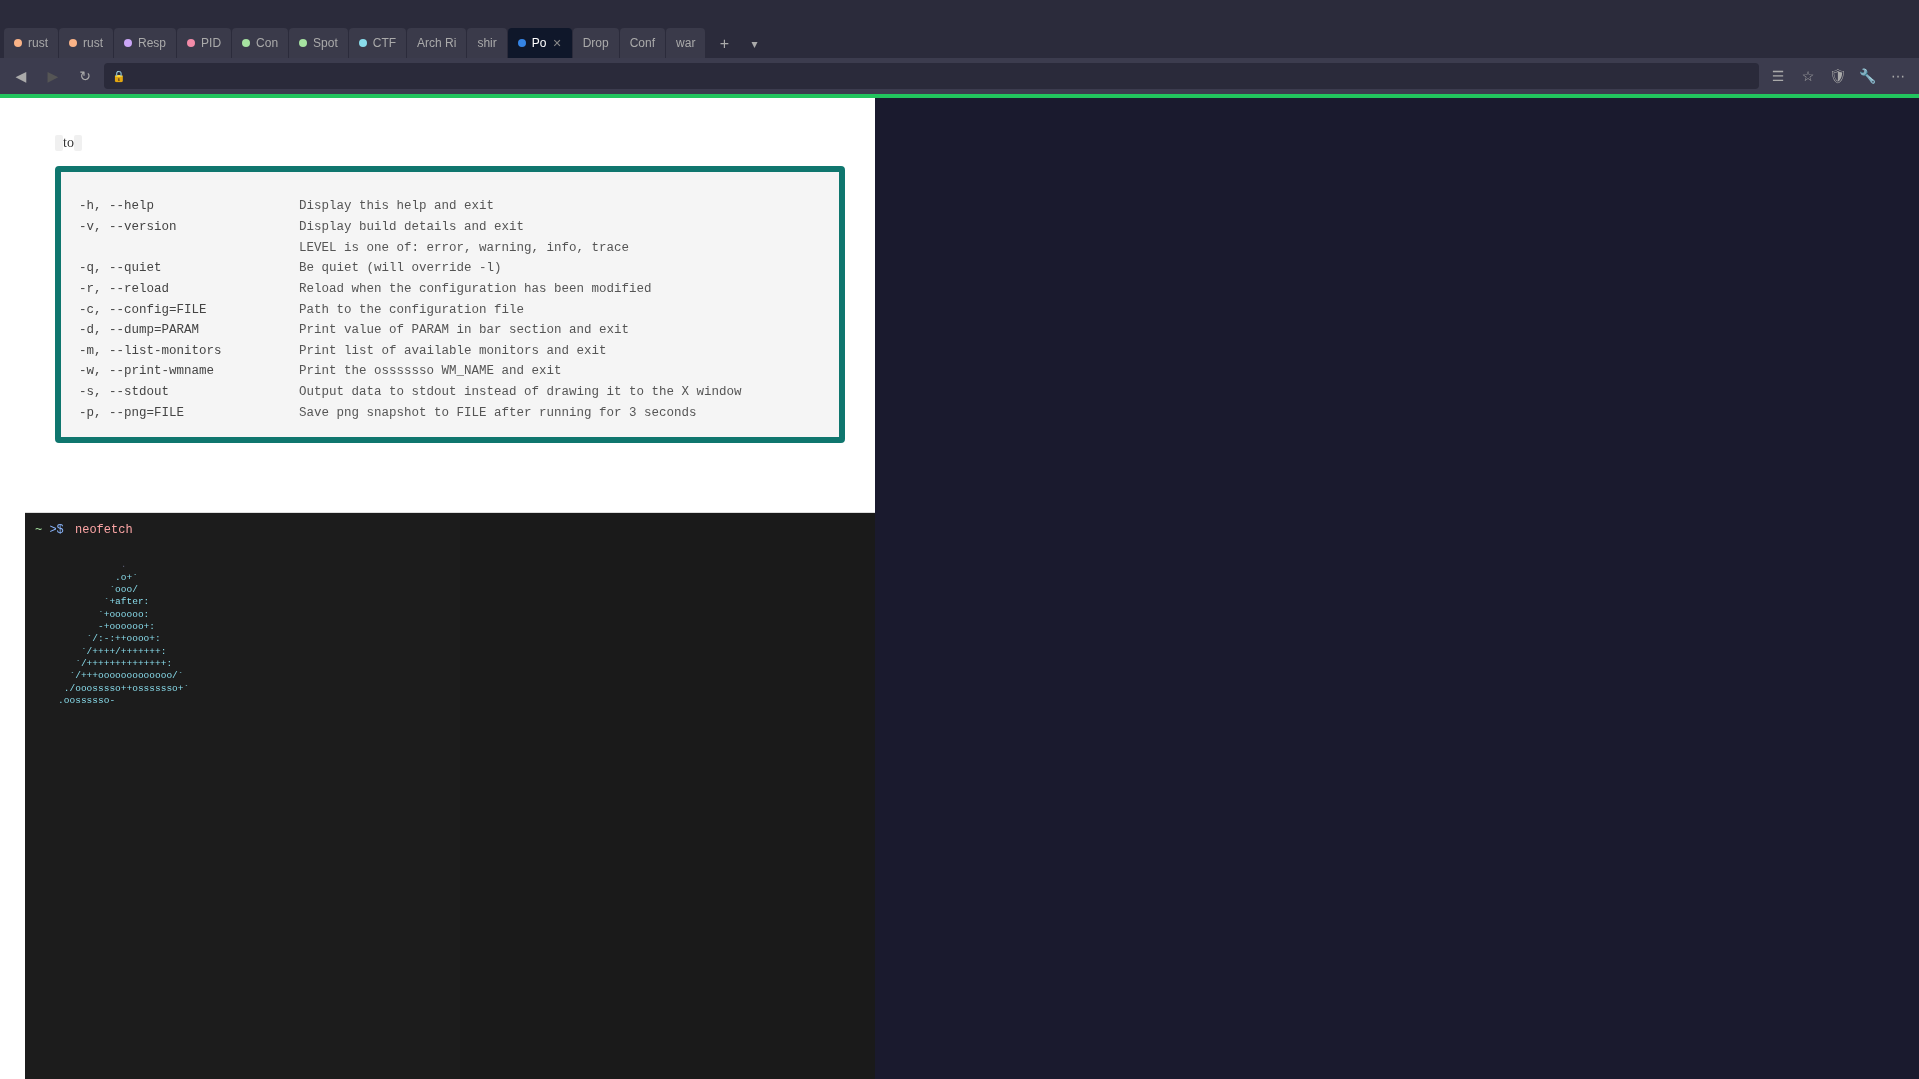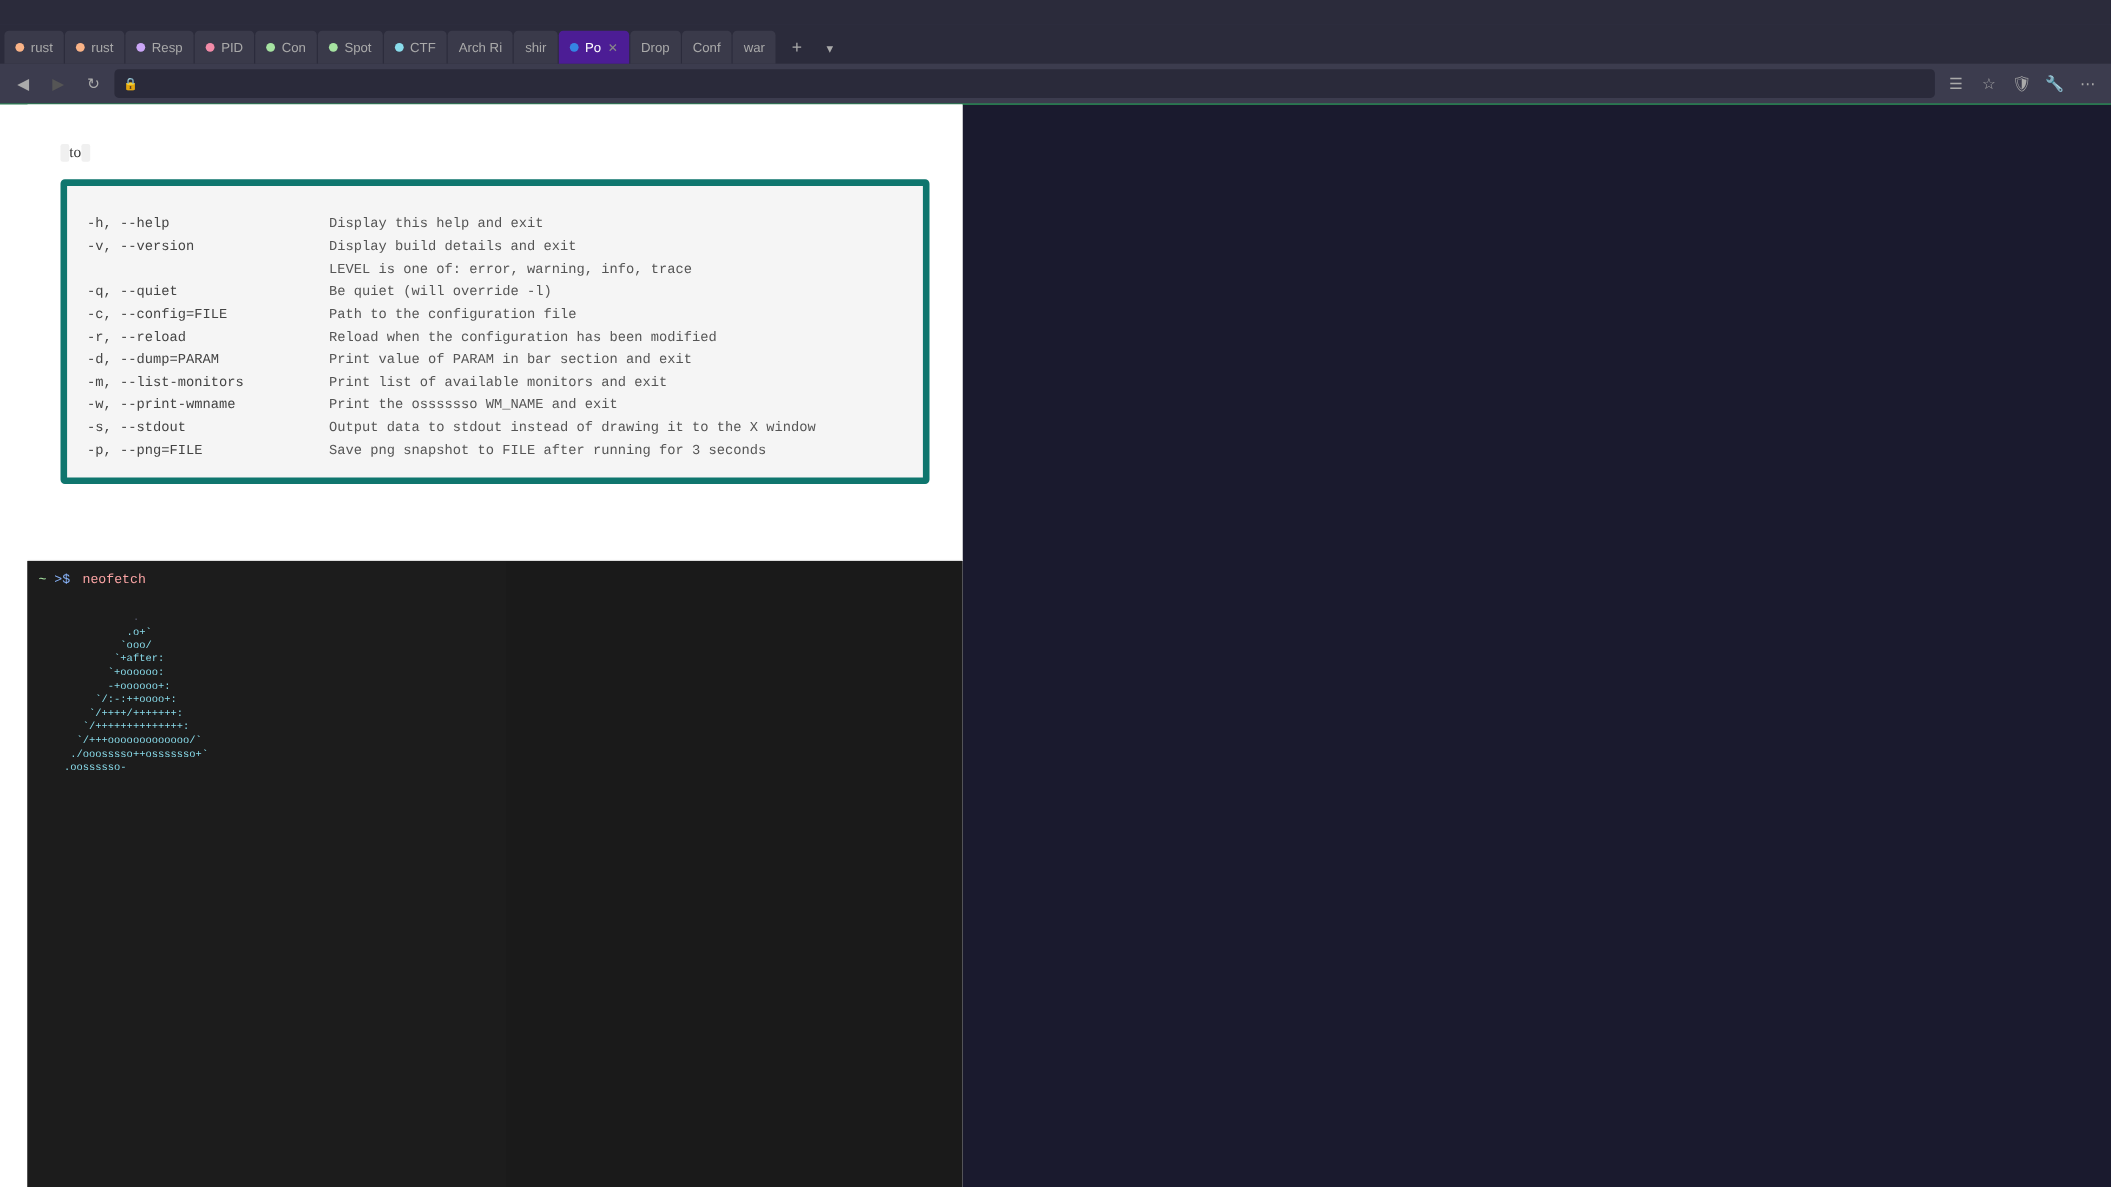--- a/index.html
+++ b/index.html
@@ -12,21 +12,21 @@
       display: flex;
       align-items: center;
       justify-content: center;
       color: #ccc;
       font-size: 12px;
     }
 
     
     .browser-chrome {
       background: #3c3c4e;
-      border-bottom: 1px solid #22c55e;
+      border-bottom: 4px solid #22c55e;
     }
 
     .tab-bar {
       height: 36px;
       display: flex;
       align-items: flex-end;
       padding: 0 4px;
       background: #2b2b3b;
       gap: 1px;
     }
@@ -41,21 +41,21 @@
       color: #aaa;
       background: #3a3a4a;
       gap: 6px;
       white-space: nowrap;
       max-width: 130px;
       overflow: hidden;
       cursor: pointer;
     }
 
     .tab.active {
-      background: #4c1d95;
+      background: #0f172a;
       color: #fff;
     }
 
     .tab-dot {
       width: 8px; height: 8px;
       border-radius: 50%;
       flex-shrink: 0;
     }
 
     .tab-close {
@@ -335,26 +335,26 @@
         </div>
         <div class="opt-row">
           <span class="opt-name"></span>
           <span class="opt-desc">LEVEL is one of: error, warning, info, trace</span>
         </div>
         <div class="opt-row">
           <span class="opt-name">  -q, --quiet</span>
           <span class="opt-desc">Be quiet (will override -l)</span>
         </div>
         <div class="opt-row">
+          <span class="opt-name">  -r, --reload</span>
+          <span class="opt-desc">Reload when the configuration has been modified</span>
+        </div>
+        <div class="opt-row">
           <span class="opt-name">  -c, --config=FILE</span>
           <span class="opt-desc">Path to the configuration file</span>
-        </div>
-        <div class="opt-row">
-          <span class="opt-name">  -r, --reload</span>
-          <span class="opt-desc">Reload when the configuration has been modified</span>
         </div>
         <div class="opt-row">
           <span class="opt-name">  -d, --dump=PARAM</span>
           <span class="opt-desc">Print value of PARAM in bar section and exit</span>
         </div>
         <div class="opt-row">
           <span class="opt-name">  -m, --list-monitors</span>
           <span class="opt-desc">Print list of available monitors and exit</span>
         </div>
         <div class="opt-row">

